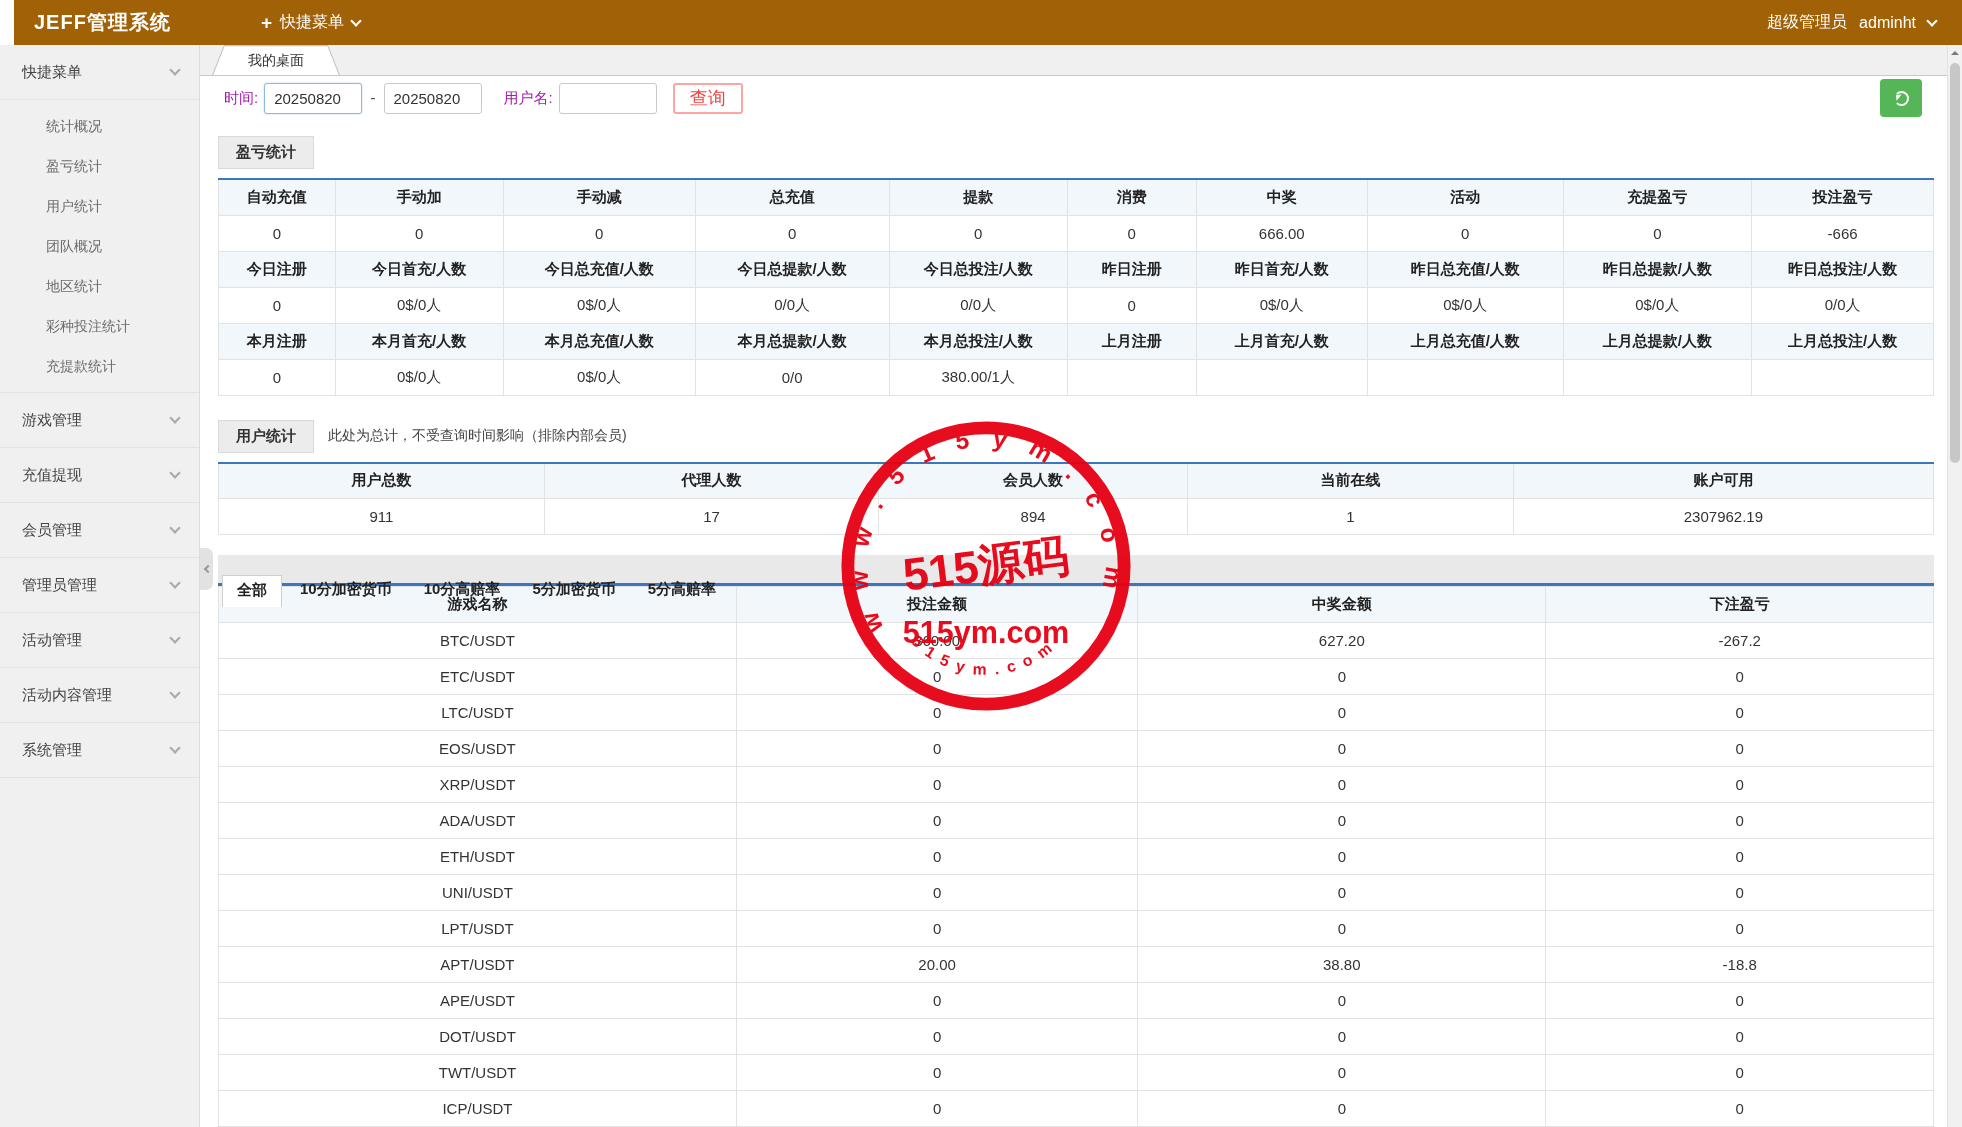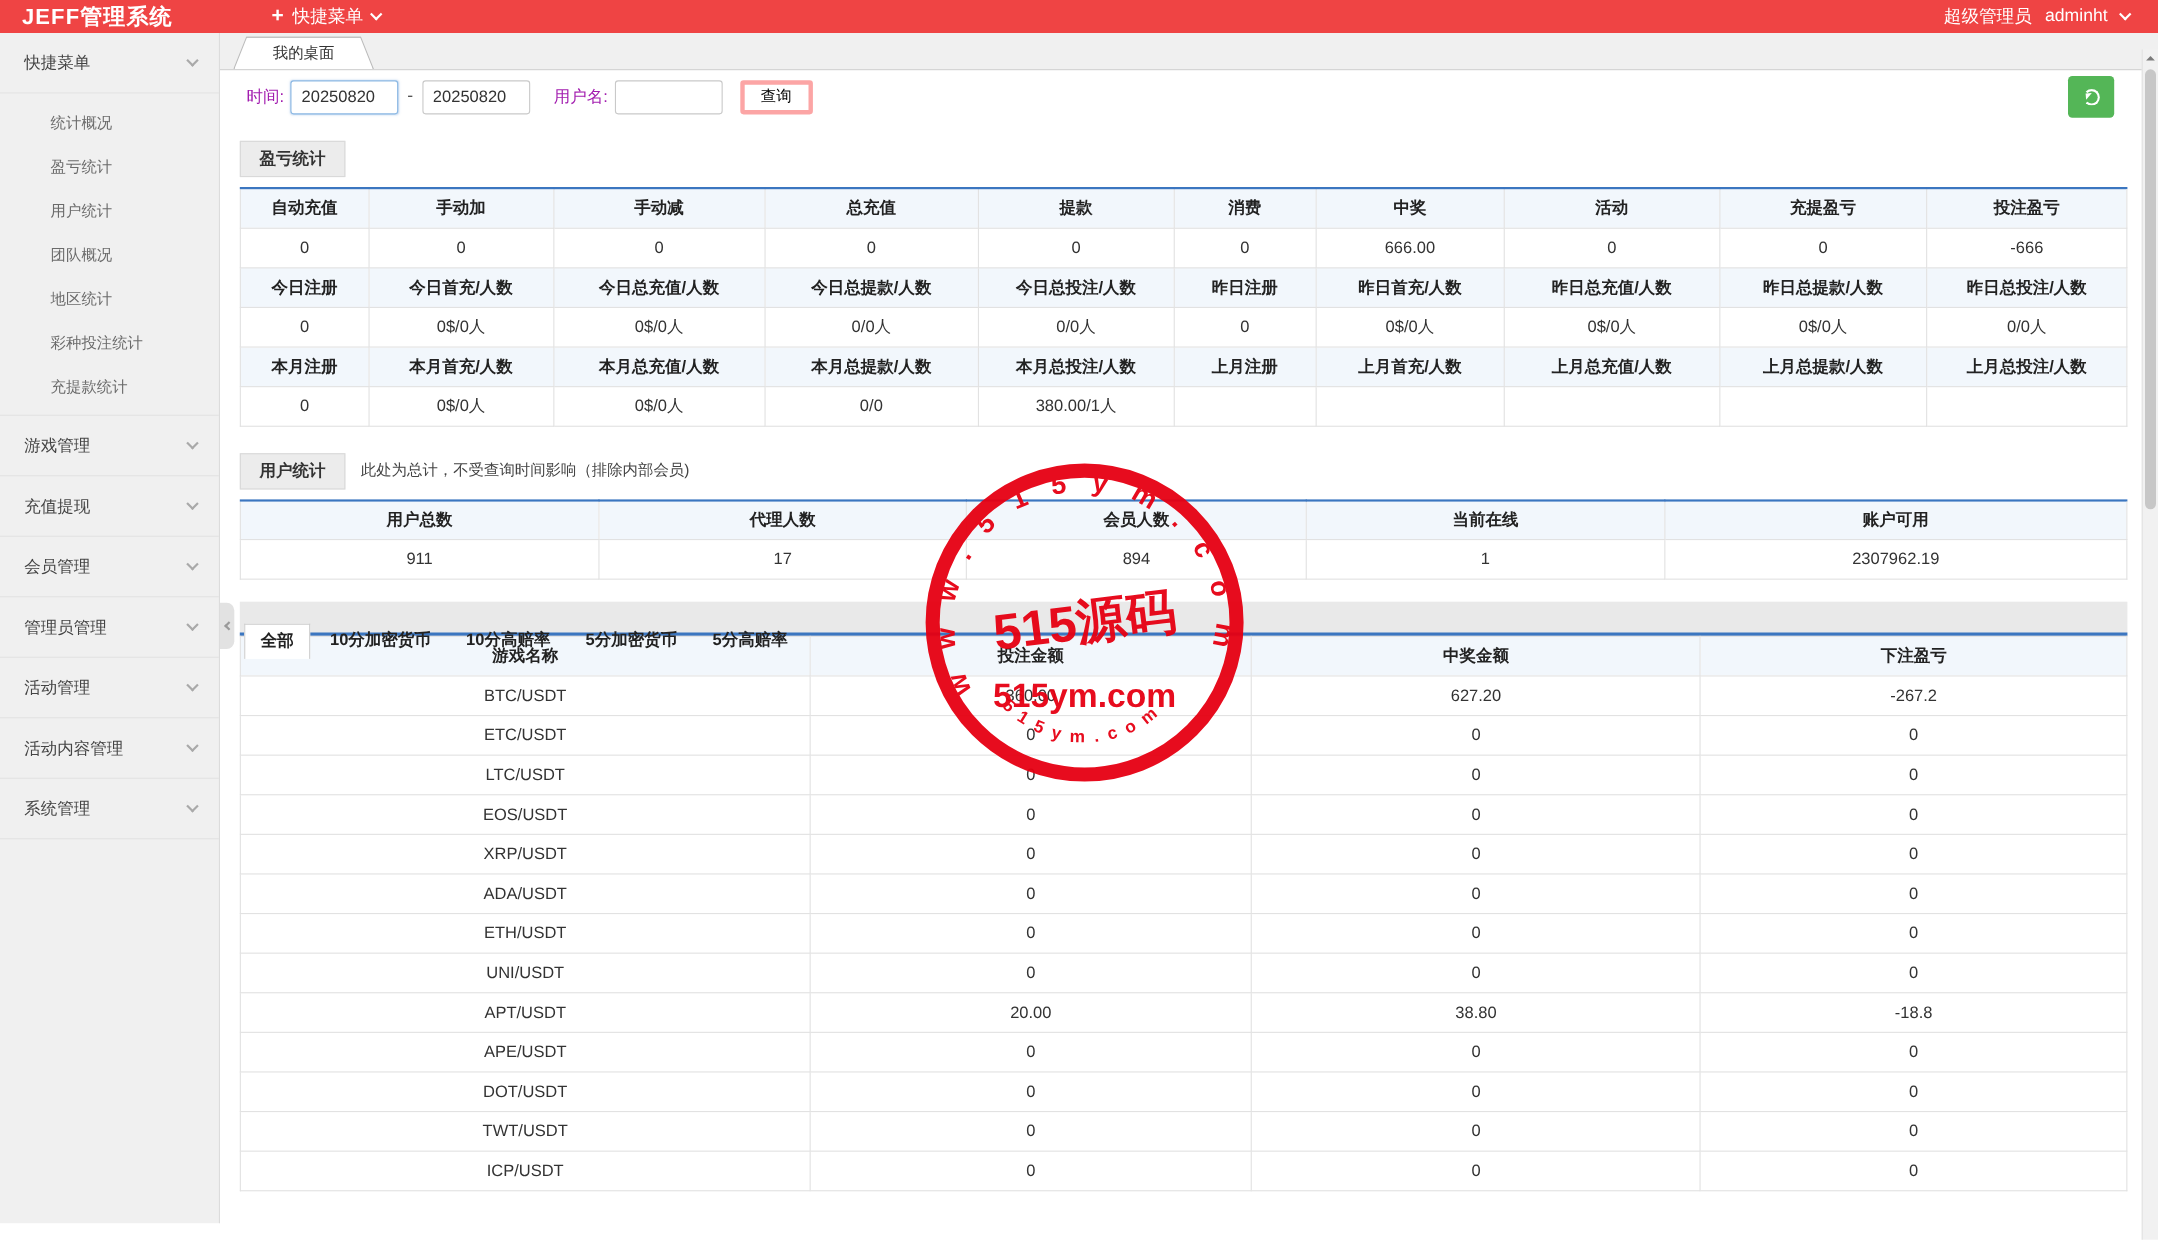--- a/index.html
+++ b/index.html
@@ -1,20 +1,20 @@
 <!DOCTYPE html>
 <html><head>
 <meta charset="utf-8">
 <style>
   * { box-sizing: border-box; margin: 0; padding: 0; }
   html,body { width:1962px; height:1127px; overflow:hidden; background:#fff;
     font-family:"Liberation Sans","DejaVu Sans",sans-serif; }
 
   
-  .topbar { height:30px; background:#ef4444; color:#fff; display:flex; align-items:center; position:relative; z-index:5; }
+  .topbar { height:45px; background:#a16207; color:#fff; display:flex; align-items:center; position:relative; z-index:5;margin-left:14px; }
   .brand { font-size:20px; font-weight:bold; padding:0 20px; letter-spacing:1px; }
   .quickmenu { display:flex; align-items:center; gap:8px; margin-left:70px; font-size:16px; cursor:pointer; }
   .plus { font-size:19px; font-weight:bold; }
   .chev { width:8px; height:8px; border-right:2px solid #fff; border-bottom:2px solid #fff;
           transform:rotate(45deg); margin-top:-4px; display:inline-block; }
   .chev.gray { border-color:#a9a9a9; }
   .usermenu { margin-left:auto; display:flex; align-items:center; gap:12px; padding-right:26px; font-size:16px; cursor:pointer; }
 
   
   .layout { display:flex; height:1082px; }
@@ -35,21 +35,21 @@
       clip-path:polygon(11.5px 0, calc(100% - 11.5px) 0, 100% 100%, 0 100%);
       display:flex; align-items:center; justify-content:center; font-size:14px; color:#333; }
 
   
   .filterbar { height:48px; display:flex; align-items:center; padding-left:24px; background:#fff; }
   .flabel { font-size:15px; color:#a21caf; margin-right:6px; }
   .finput { height:31px; width:98px; border:1px solid #c9c9c9; border-radius:3px; padding:0 9px; font-size:15px; color:#333; background:#fff; }
   .finput.focused { border-color:#8db9e4; box-shadow:0 0 2px rgba(80,140,210,.4); }
   .dash { margin:0 8px; color:#555; }
   .gap { width:22px; }
-  .btn-query { height:31px; margin-left:16px; padding:0 15px; background:#fff; border:4px solid #fca5a5; border-radius:3px; font-size:14px; color:#000000; cursor:pointer; }
+  .btn-query { height:31px; margin-left:16px; padding:0 15px; background:#fff; border:2px solid #fca5a5; border-radius:3px; font-size:18px; color:#ef4444; cursor:pointer; }
   .btn-refresh { margin-left:auto; margin-right:40px; width:42px; height:38px; background:#54b657; border:none; border-radius:4px;
       display:flex; align-items:center; justify-content:center; cursor:pointer; position:relative; }
   .refresh-ring { width:15px; height:15px; border:2px solid #fff; border-radius:50%; border-left-color:transparent; position:relative; display:block; }
   .refresh-ring::after { content:""; position:absolute; left:-4px; top:-2px; border:4px solid transparent; border-right-color:#fff; transform:rotate(40deg); }
 
   
   .main { padding:0 28px 0 18px; }
   .badge-row { display:flex; align-items:center; gap:14px; margin-top:16px; margin-bottom:9px; }
   .badge { background:#ececec; border:1px solid #d9d9d9; padding:6px 17px; font-weight:bold; font-size:15px; color:#333; }
   .note { font-size:14px; color:#444; }
@@ -353,20 +353,26 @@
           <td>0</td>
           <td>0</td>
         </tr>
         <tr class="vl">
           <td>UNI/USDT</td>
           <td>0</td>
           <td>0</td>
           <td>0</td>
         </tr>
         <tr class="vl">
+          <td>LPT/USDT</td>
+          <td>0</td>
+          <td>0</td>
+          <td>0</td>
+        </tr>
+        <tr class="vl">
           <td>APT/USDT</td>
           <td>20.00</td>
           <td>38.80</td>
           <td>-18.8</td>
         </tr>
         <tr class="vl">
           <td>APE/USDT</td>
           <td>0</td>
           <td>0</td>
           <td>0</td>

